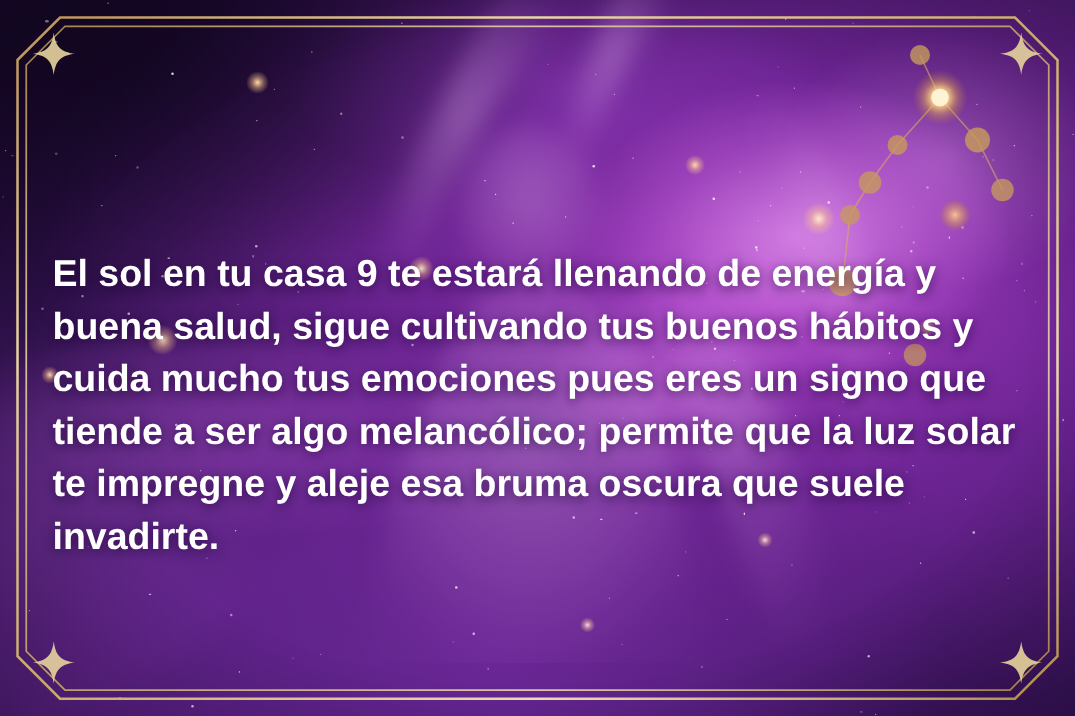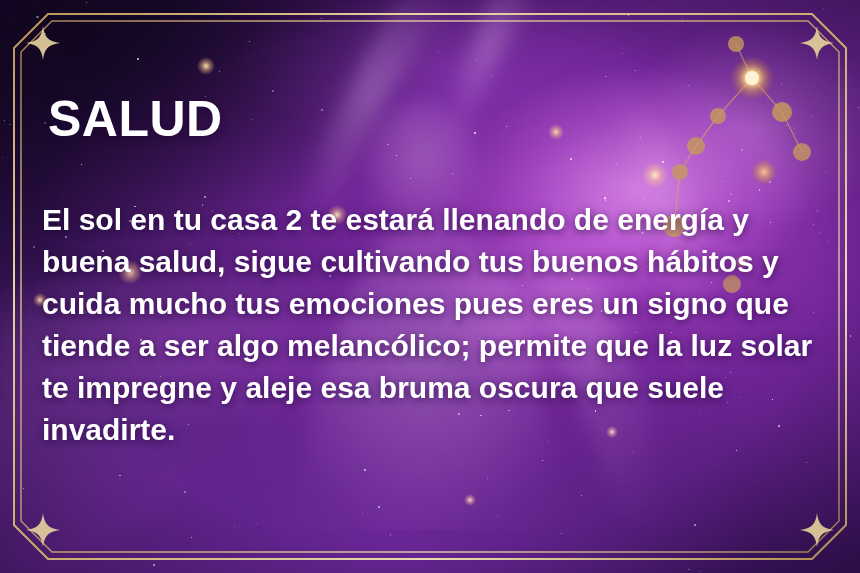--- a/index.html
+++ b/index.html
@@ -380,17 +380,16 @@
   <svg class="sparkle" style="left:26px;top:513px;width:34px;height:34px;" viewBox="0 0 34 34" aria-hidden="true">
     <path d="M17 0 C18.4 11.4 22.6 15.6 34 17 C22.6 18.4 18.4 22.6 17 34
              C15.6 22.6 11.4 18.4 0 17 C11.4 15.6 15.6 11.4 17 0 Z" fill="#e3cf9c" opacity="0.92"></path>
   </svg>
   <svg class="sparkle" style="left:800px;top:513px;width:34px;height:34px;" viewBox="0 0 34 34" aria-hidden="true">
     <path d="M17 0 C18.4 11.4 22.6 15.6 34 17 C22.6 18.4 18.4 22.6 17 34
              C15.6 22.6 11.4 18.4 0 17 C11.4 15.6 15.6 11.4 17 0 Z" fill="#e3cf9c" opacity="0.92"></path>
   </svg>
 
   <div id="content">
-    <h1 id="page-title">SALUD</h1>
-    <p id="body-text">El sol en tu casa 2 te estará llenando de energía y buena salud, sigue cultivando tus buenos hábitos y cuida mucho tus emociones pues eres un signo que tiende a ser algo melancólico; permite que la luz solar te impregne y aleje esa bruma oscura que suele invadirte.</p>
+    <p id="body-text">El sol en tu casa 9 te estará llenando de energía y buena salud, sigue cultivando tus buenos hábitos y cuida mucho tus emociones pues eres un signo que tiende a ser algo melancólico; permite que la luz solar te impregne y aleje esa bruma oscura que suele invadirte.</p>
   </div>
 
 </div>
 
 </body></html>

